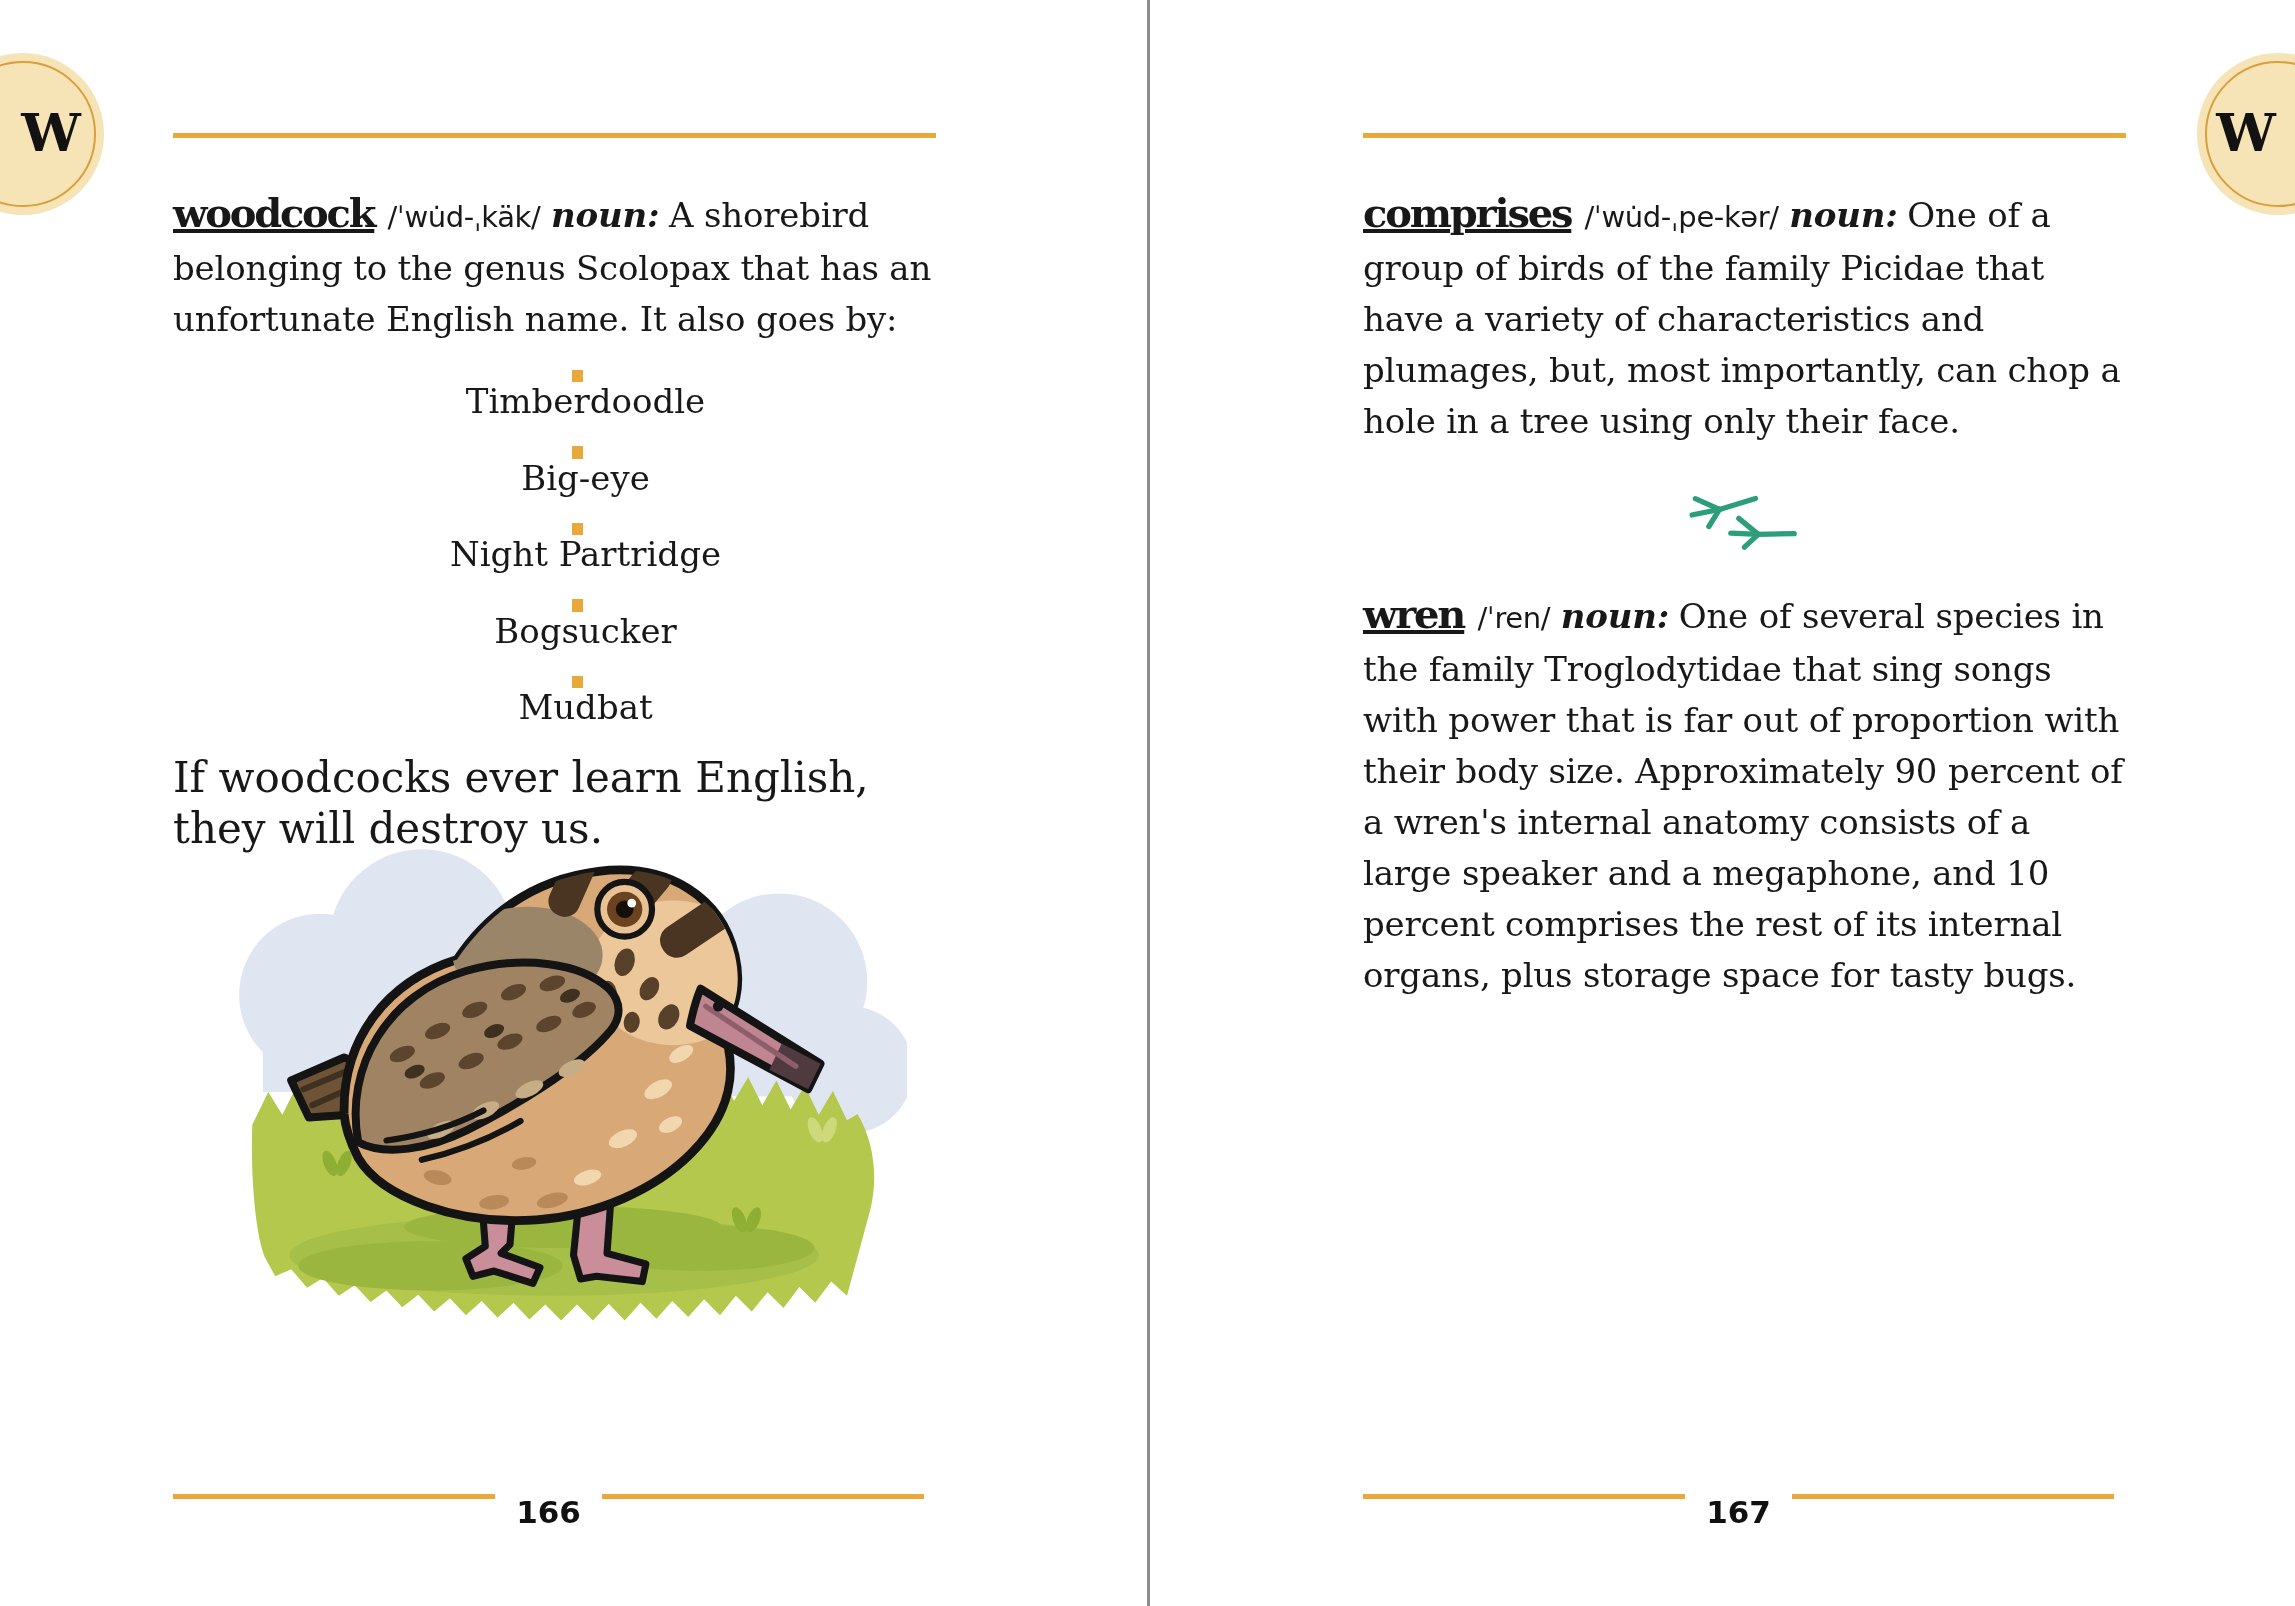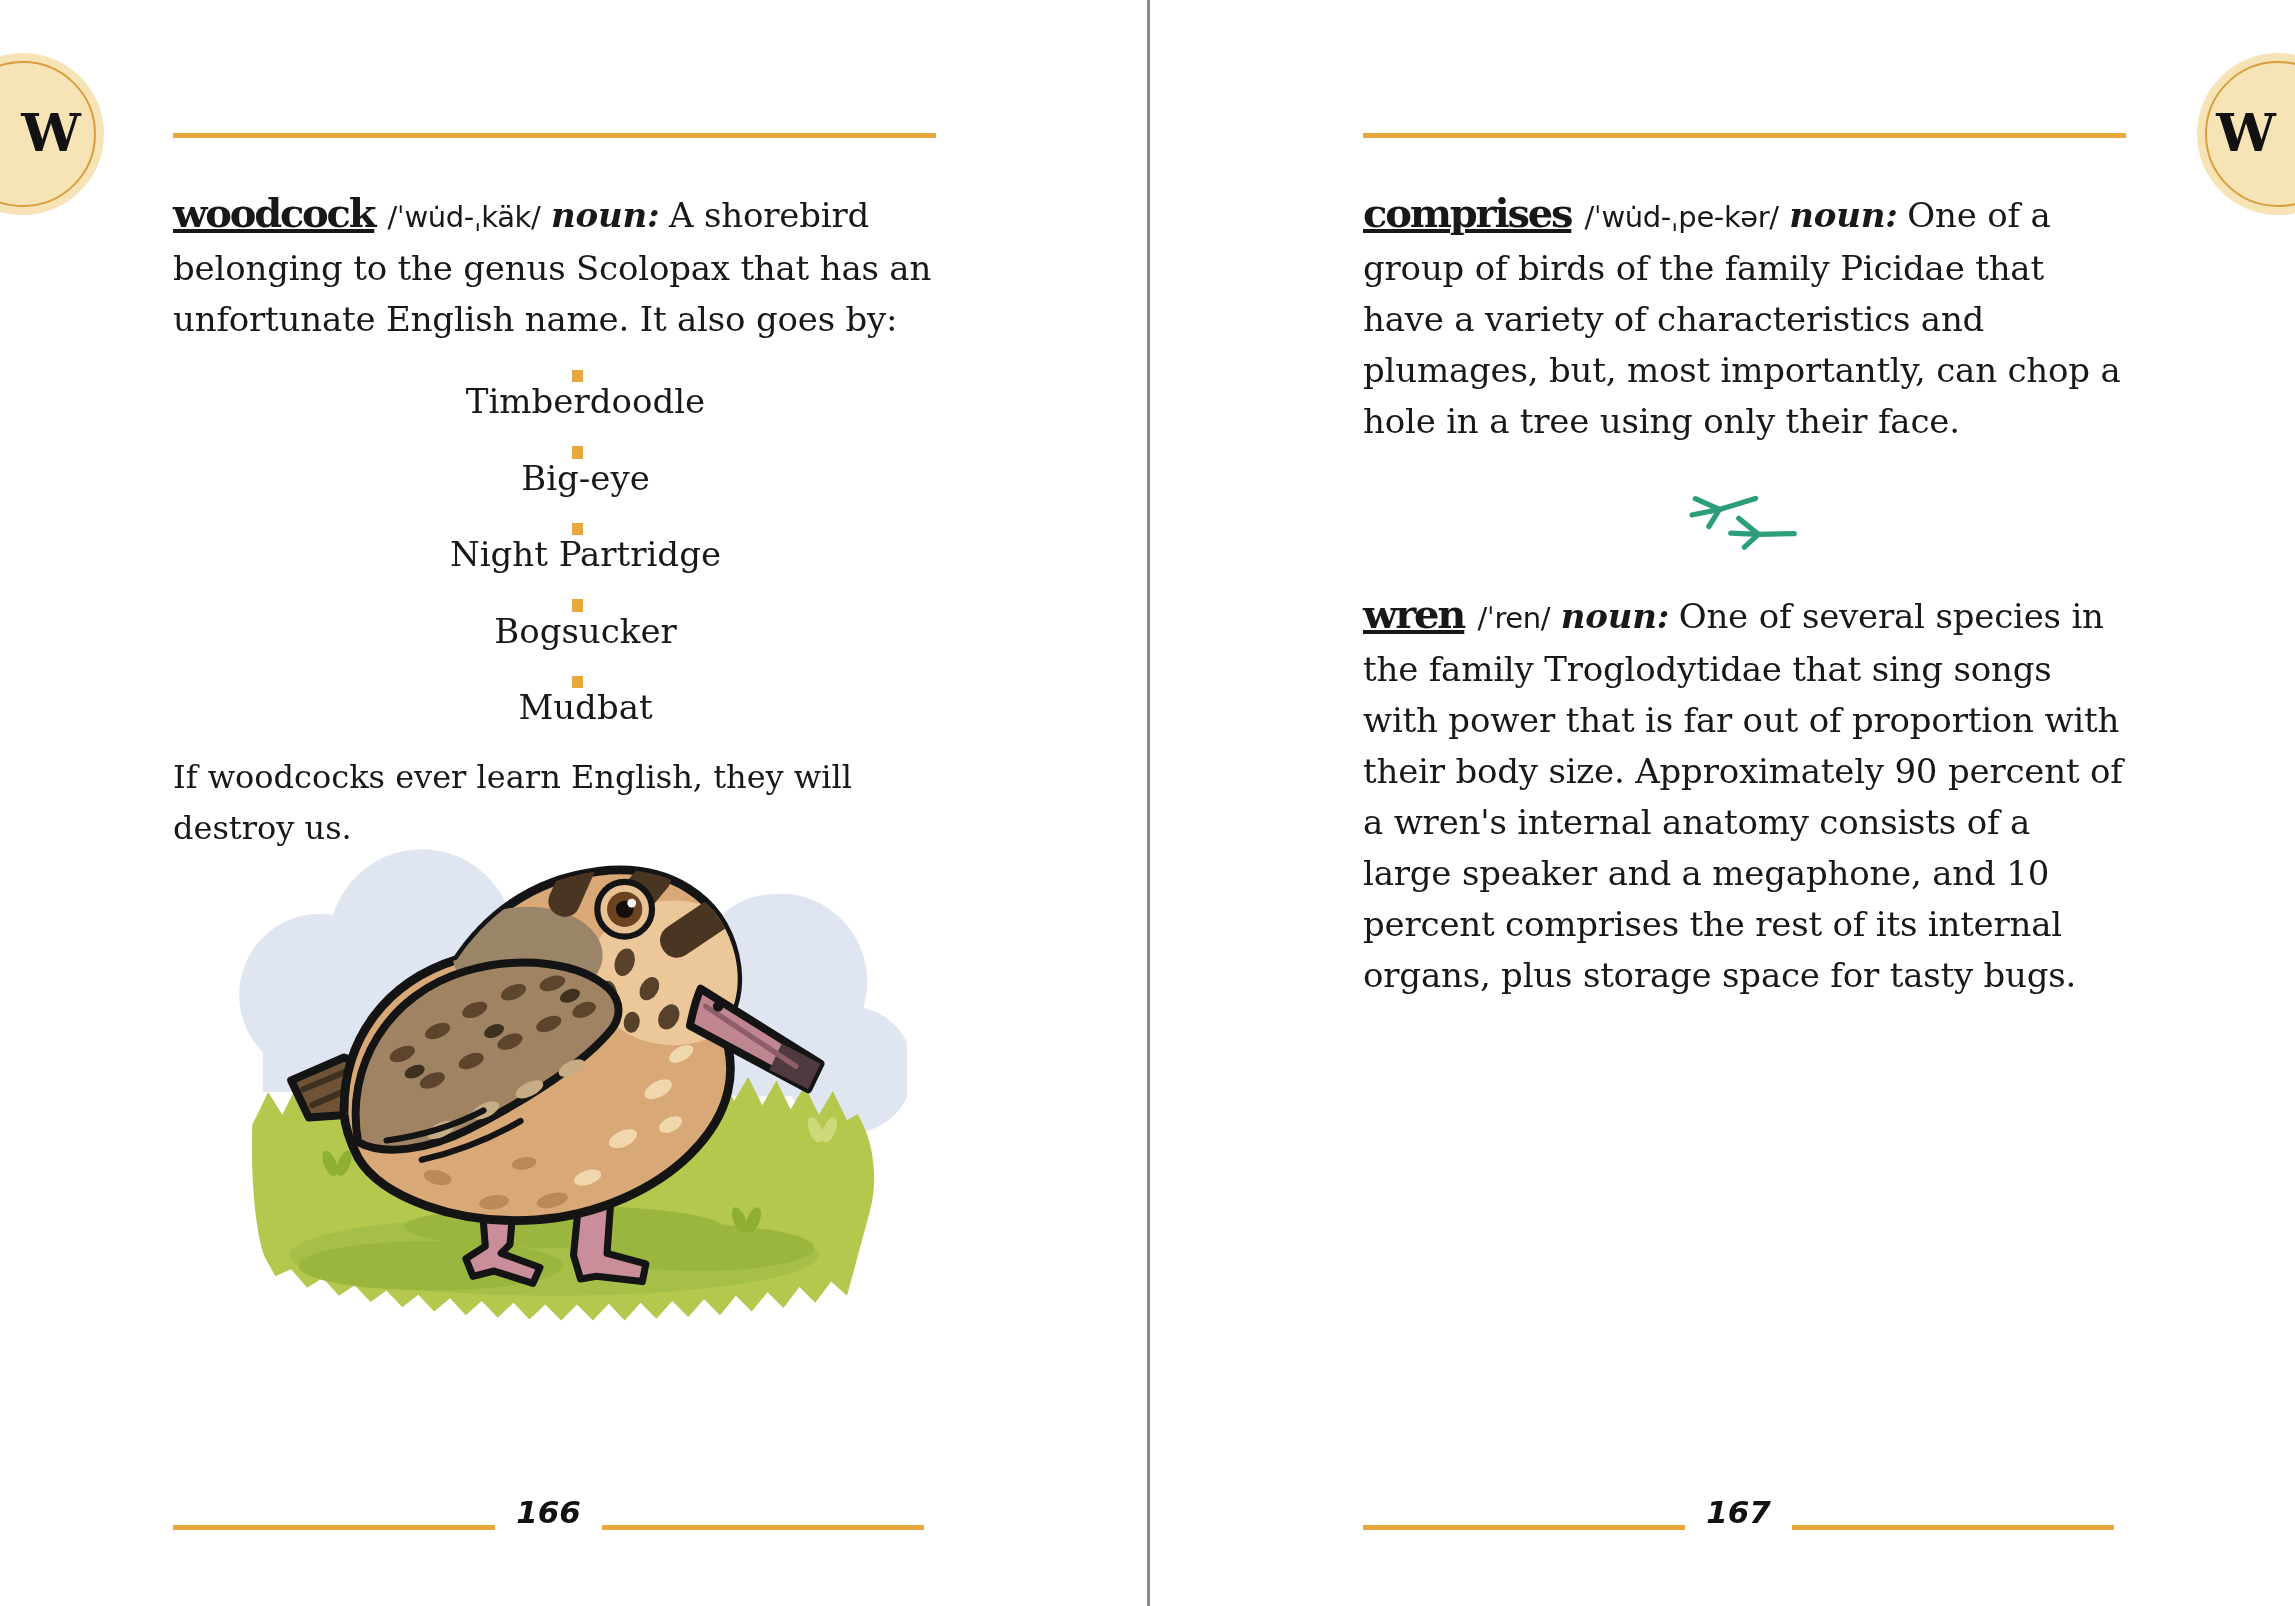--- a/index.html
+++ b/index.html
@@ -32,27 +32,27 @@
   .pron{font-family:"DejaVu Sans","Liberation Sans",sans-serif;font-size:29px;letter-spacing:-0.4px;margin-right:10.6px;}
   .pos{font-style:italic;font-weight:700;margin-right:9.7px;text-align:center;}
   .ital{margin-top:36px;}
   .entry-woodcock{top:187px;}
   .entry-woodpecker{top:187px;}
   .entry-wren{top:588px;}
   
   .aliases{list-style:none;margin:25px 0 0 62px;padding:0;}
   .aliases li{display:flex;align-items:center;font-size:34px;line-height:39px;margin-bottom:25px;flex-direction:column;}
   .bullet{display:inline-block;width:11.5px;height:12.4px;background:var(--accent-gold,#e9a83a);margin-right:16px;flex:0 0 auto;}
-  .closing{margin:5.3px 0 0 0;font-size:32px;line-height:51px;}
+  .closing{margin:5.3px 0 0 0;font-size:42px;line-height:51px;}
   
   .illo{position:absolute;left:37px;top:849px;}
   
   .footprints{position:absolute;top:484px;left:50%;transform:translateX(-50%);}
   
-  .pagefoot{position:absolute;left:0;right:12px;top:1494px;display:flex;align-items:flex-end;font-style:italic;}
+  .pagefoot{position:absolute;left:0;right:12px;top:1494px;display:flex;align-items:flex-start;}
   .fline{flex:1;height:5.3px;background:var(--accent-gold,#e9a83a);}
   .pnum{margin:0 21px;font-family:"DejaVu Sans","Liberation Sans",sans-serif;
         font-weight:700;font-size:31px;letter-spacing:0px;color:#111;}
 </style>
 </head>
 <body>
 
 <div class="divider"></div>
 
 <div class="tab tab-left">

